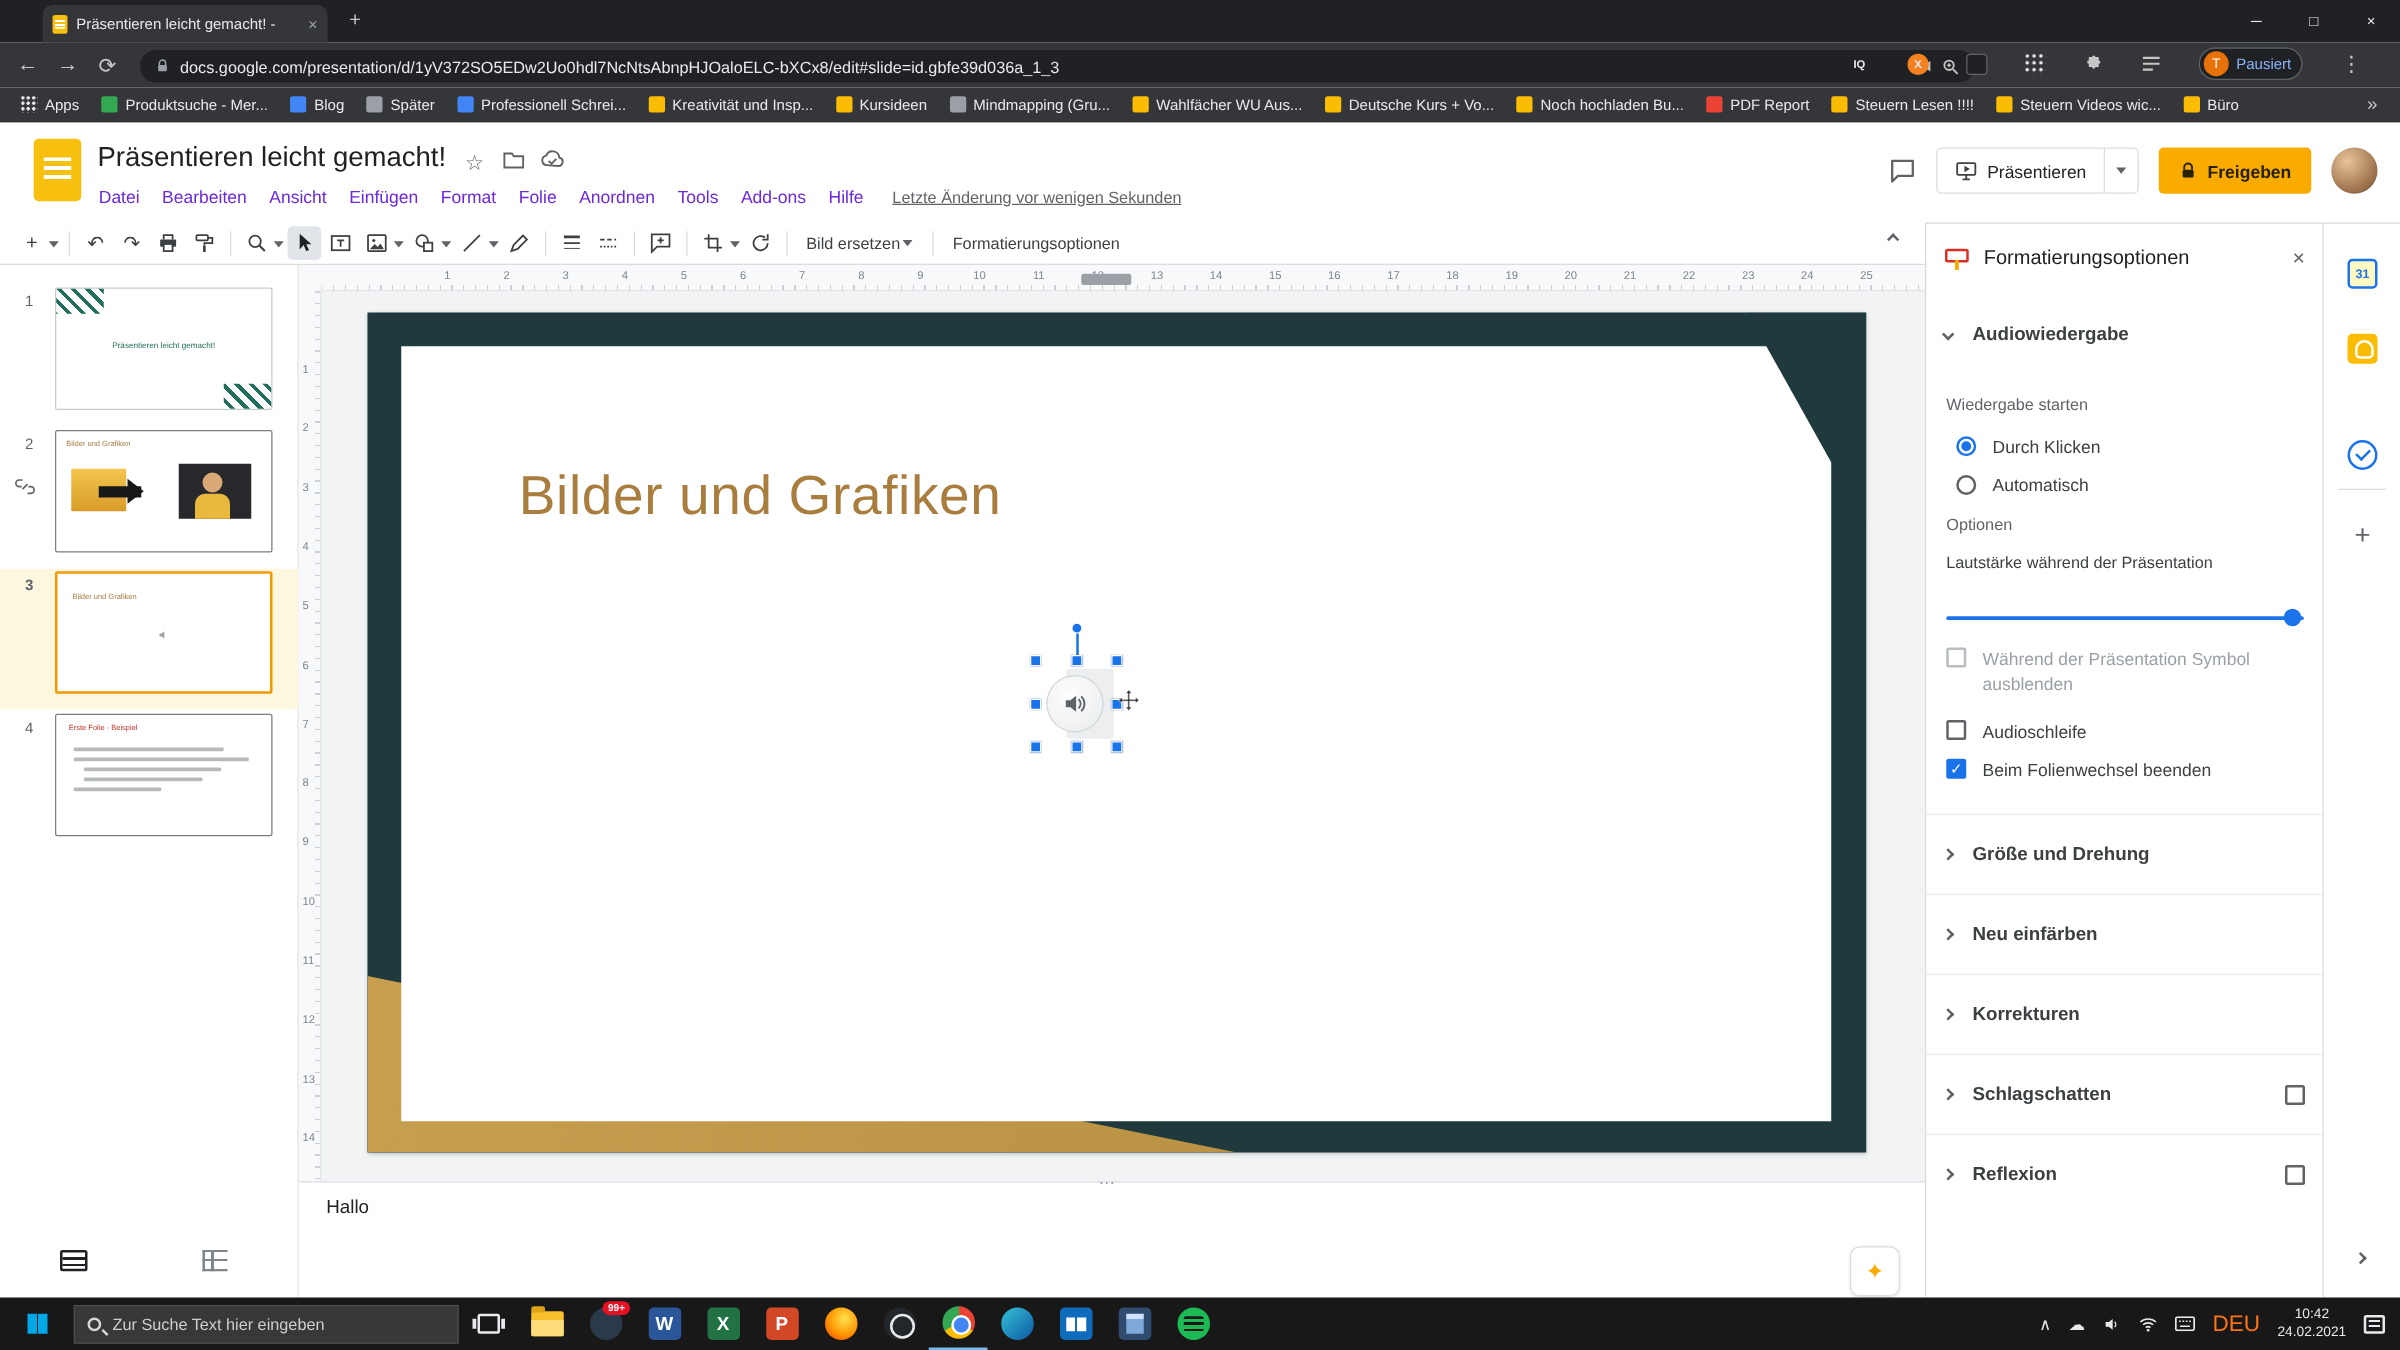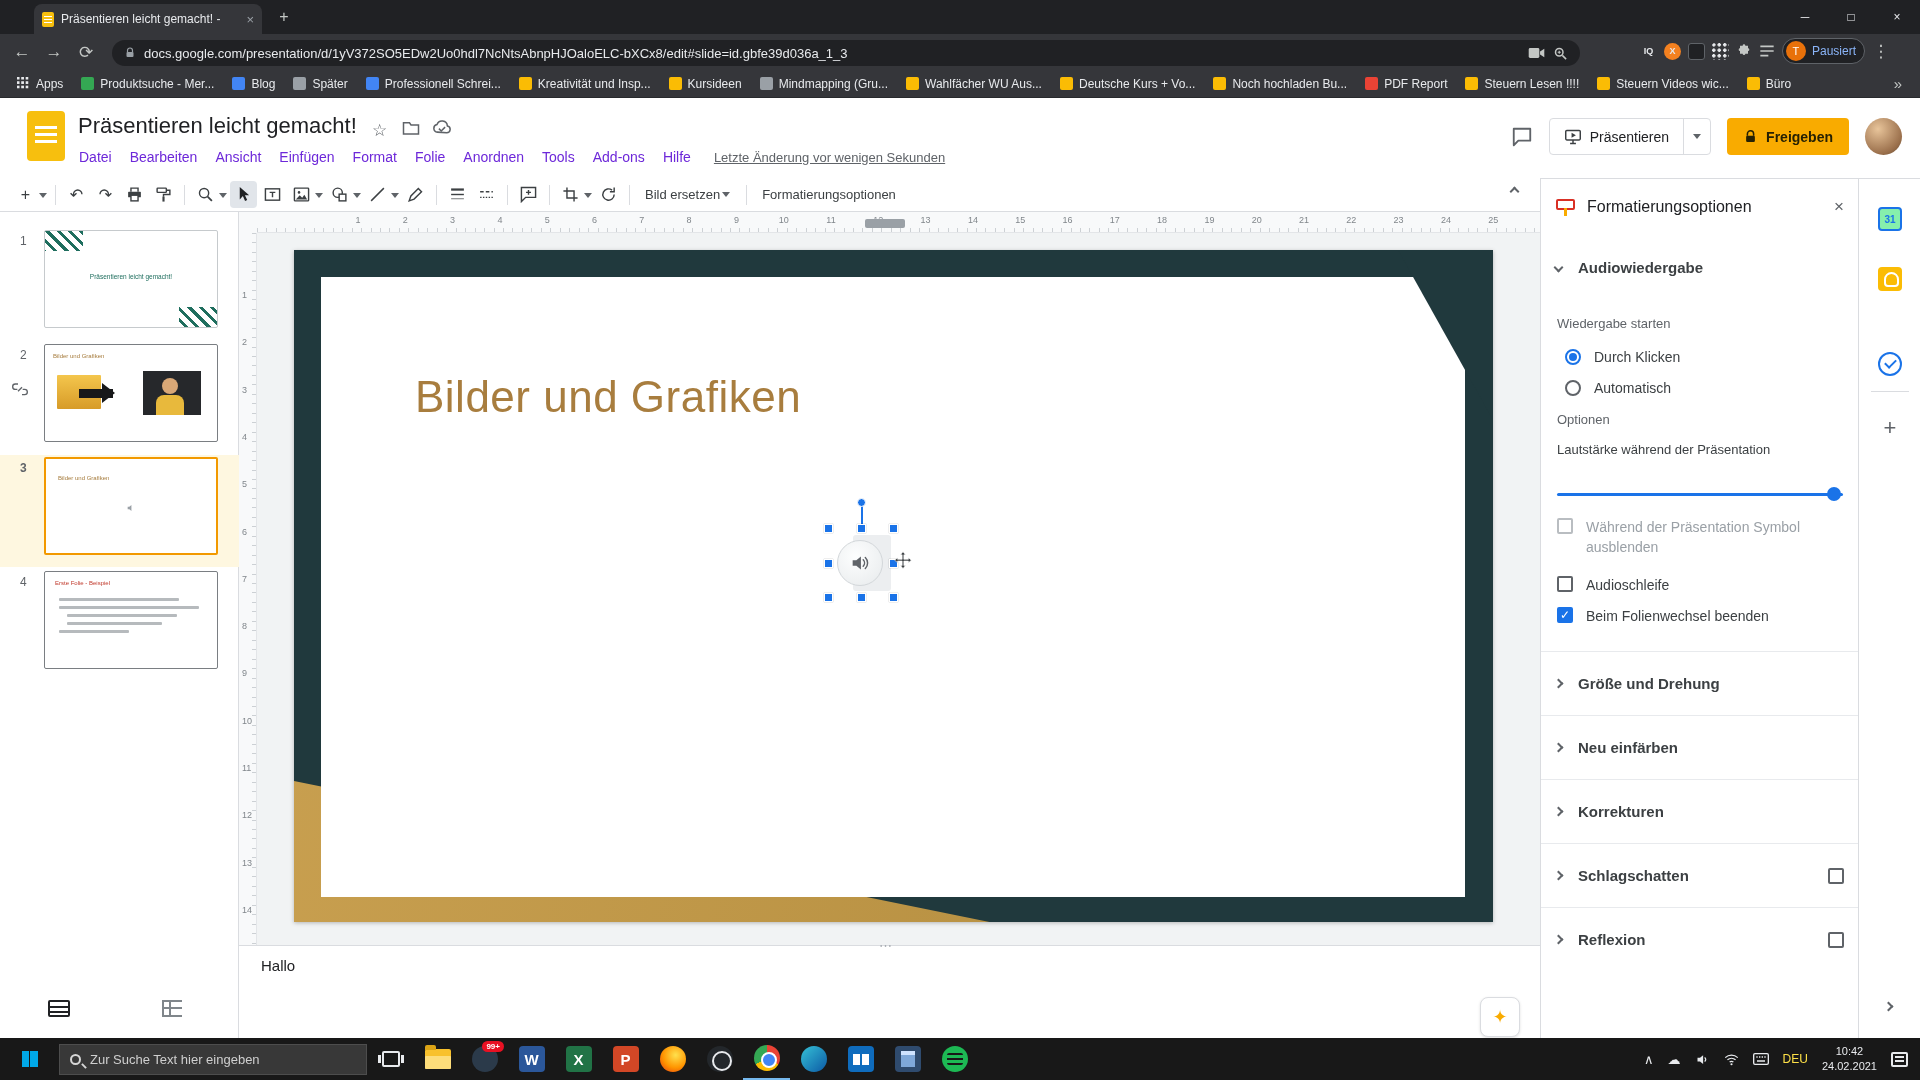--- a/index.html
+++ b/index.html
@@ -13,21 +13,21 @@
 .tab-close{color:#9aa0a6;font-size:13px;margin-left:auto;cursor:pointer}
 .tab-fav{width:12px;height:15px;background:#f7bf0e;border-radius:2px;flex:none;position:relative}
 .tab-fav::after{content:"";position:absolute;left:2px;top:4px;width:8px;height:7px;background:linear-gradient(#fff 0 1.5px,transparent 1.5px 3px,#fff 3px 4.5px,transparent 4.5px 6px,#fff 6px 7px)}
 .newtab{position:absolute;left:272px;top:8px;color:#c4c7c5;font-size:16px;width:24px;text-align:center}
 .wincontrols{position:absolute;right:0;top:0;height:34px;display:flex}
 .wincontrols span{width:46px;height:34px;display:flex;align-items:center;justify-content:center;color:#e8eaed;font-size:12px}
 #navbar{position:absolute;left:0;top:34px;width:1920px;height:36px;background:#35363a;display:flex;align-items:center}
 .nav-ic{color:#c4c7c5;font-size:17px;width:32px;text-align:center;flex:none}
 #urlpill{position:absolute;left:112px;top:40px;width:1468px;height:26px;background:#202124;border-radius:13px;display:flex;align-items:center;padding:0 12px;gap:8px}
 #urltext{color:#e8eaed;font-size:13px;white-space:nowrap;overflow:hidden;flex:1}
-.ext-row{position:absolute;right:30px;top:38px;display:flex;align-items:center;gap:7px}
+.ext-row{position:absolute;right:30px;top:38px;display:flex;align-items:center;gap:30px}
 .extic{width:17px;height:17px;border-radius:3px;display:flex;align-items:center;justify-content:center;font-size:9px;font-weight:bold;color:#e8eaed}
 #profilechip{height:26px;background:#202124;border:1px solid #5f6368;border-radius:13px;display:flex;align-items:center;padding:2px 8px 2px 3px;gap:6px}
 #profilechip .pc-av{width:20px;height:20px;border-radius:50%;background:#e8710a;color:#fff;font-size:11px;display:flex;align-items:center;justify-content:center}
 #profilechip .pc-tx{color:#8ab4f8;font-size:12px}
 #bookmarksbar{position:absolute;left:0;top:70px;width:1920px;height:28px;background:#35363a;border-bottom:1px solid #282a2d;display:flex;align-items:center;padding:0 10px;gap:4px;overflow:hidden}
 .bm{display:flex;align-items:center;gap:6px;padding:3px 7px;border-radius:6px;flex:none}
 .bm span.lbl{color:#e8eaed;font-size:12px;white-space:nowrap}
 .fv{width:13px;height:13px;border-radius:2px;flex:none}
 .fv.apps{background:radial-gradient(#e8eaed 1.3px,transparent 1.4px) -1px -1px/4.4px 4.4px;border-radius:0}
 .bm-over{margin-left:auto;color:#c4c7c5;font-size:15px;padding:0 8px}
@@ -134,21 +134,21 @@
 .cb.checked{background:#1a73e8;border-color:#1a73e8;color:#fff;display:flex;align-items:center;justify-content:center;font-size:12px}
 .cb-lbl{font-size:14px;color:#3c4043;line-height:1.45}
 .cb-lbl.dis{color:#9aa0a6;width:238px}
 #fp-sections{position:absolute;left:0;top:472px;width:100%}
 .p-row{height:64px;border-top:1px solid #e8eaed;display:flex;align-items:center;padding:0 14px;gap:16px}
 .p-row-label{font-size:15px;color:#3c4043;font-weight:bold;flex:1}
 
 
 #sidestrip{position:absolute;left:1858px;top:178px;width:62px;height:860px;background:#fff;border-left:1px solid #dadce0;border-top:1px solid #dadce0}
 .ss-ic{position:absolute;left:19px;width:24px;height:24px;border-radius:4px}
-#ss-cal{background:#86efac;border:2px solid #1a73e8;color:#1a73e8;font-size:10px;display:flex;align-items:center;justify-content:center;font-weight:bold}
+#ss-cal{background:#fef9c3;border:2px solid #1a73e8;color:#1a73e8;font-size:10px;display:flex;align-items:center;justify-content:center;font-weight:bold}
 #ss-keep{background:#fbbc04;position:relative}
 #ss-keep::after{content:"";position:absolute;left:6px;top:5px;width:11px;height:11px;border:2px solid #fff;border-radius:50% 50% 4px 4px}
 #ss-tasks{background:#fff;border:2px solid #1a73e8;border-radius:50%;position:relative}
 #ss-tasks::after{content:"";position:absolute;left:5px;top:5px;width:9px;height:5px;border-left:2px solid #1a73e8;border-bottom:2px solid #1a73e8;transform:rotate(-45deg)}
 .ss-divider{position:absolute;left:12px;width:38px;border-top:1px solid #dadce0}
 #ss-plus{position:absolute;left:19px;color:#5f6368;font-size:22px;width:24px;text-align:center}
 #ss-collapse{position:absolute;left:26px;top:824px}
 
 
 #taskbar{position:absolute;left:0;top:1038px;width:1920px;height:42px;background:#181818;display:flex;align-items:center}
@@ -175,21 +175,21 @@
 #spot-ic{background:#1db954;position:relative}
 #spot-ic::after{content:"";position:absolute;left:5px;top:7px;width:16px;height:12px;background:linear-gradient(#181818 0 2px,transparent 2px 5px,#181818 5px 7px,transparent 7px 10px,#181818 10px 12px,transparent 12px);border-radius:2px}
 #obs-ic{background:#23272b;position:relative}
 #obs-ic::after{content:"";position:absolute;left:5px;top:5px;width:16px;height:16px;border:2.5px solid #e8eaed;border-radius:50%}
 #calc-ic{background:#2f4b6e;position:relative}
 #calc-ic::after{content:"";position:absolute;left:6px;top:5px;width:14px;height:16px;background:linear-gradient(#cfe3ff 0 4px,#7fa8d9 4px)}
 #store-ic{background:#0f6cbd;position:relative}
 #store-ic::after{content:"";position:absolute;left:5px;top:8px;width:16px;height:11px;background:linear-gradient(90deg,#fff 0 7px,#0f6cbd 7px 9px,#fff 9px)}
 #tray{margin-left:auto;display:flex;align-items:center;gap:14px;padding-right:12px;height:42px}
 .tray-ic{color:#e8eaed;font-size:13px}
-#tray-lang{color:#fde047;font-size:12px}
+#tray-lang{color:#f97316;font-size:18px}
 #tray-clock{color:#e8eaed;font-size:11px;text-align:center;line-height:1.35}
 #action-ctr{width:17px;height:15px;border:2px solid #e8eaed;border-radius:2px;position:relative}
 #action-ctr::after{content:"";position:absolute;left:2px;top:2px;width:9px;height:6px;background:linear-gradient(#e8eaed 0 2px,transparent 2px 4px,#e8eaed 4px 6px,transparent 6px)}
 svg{display:block}
 </style>
 </head>
 <body>
 <div id="screen">
 
 <div id="tabstrip">

